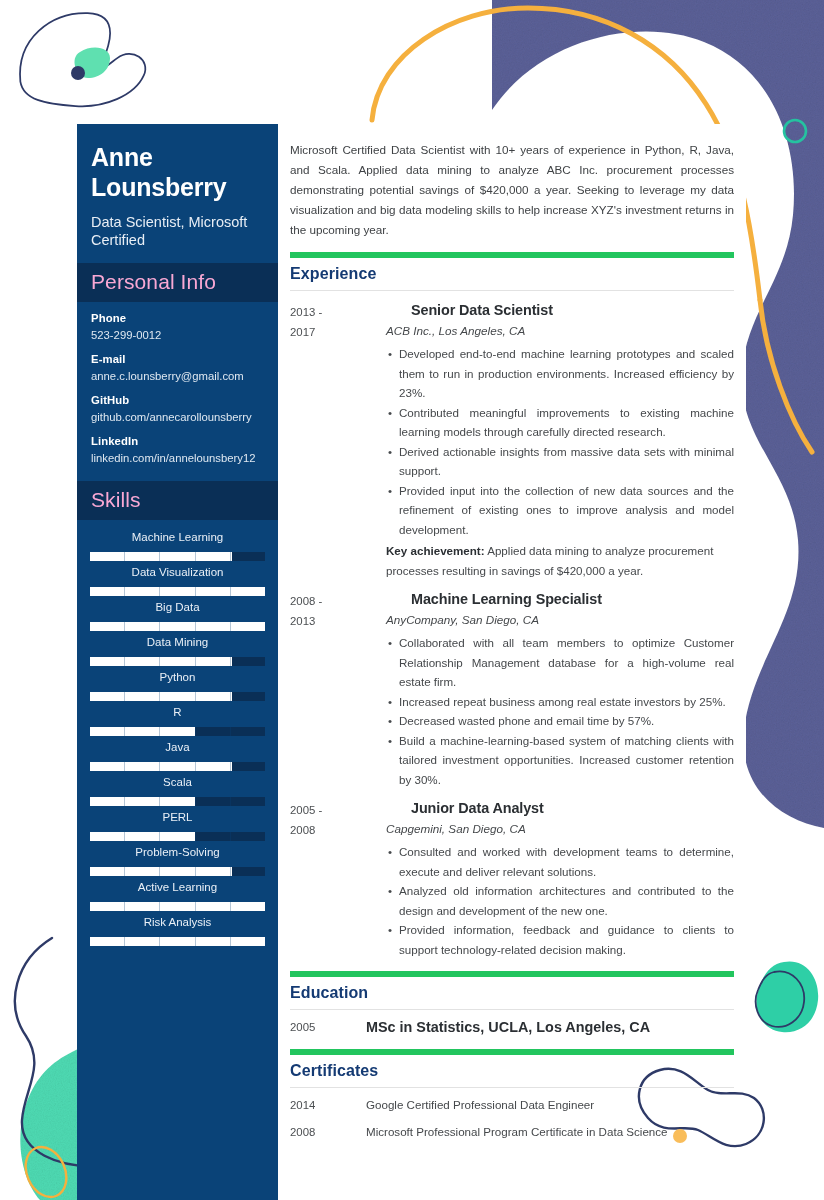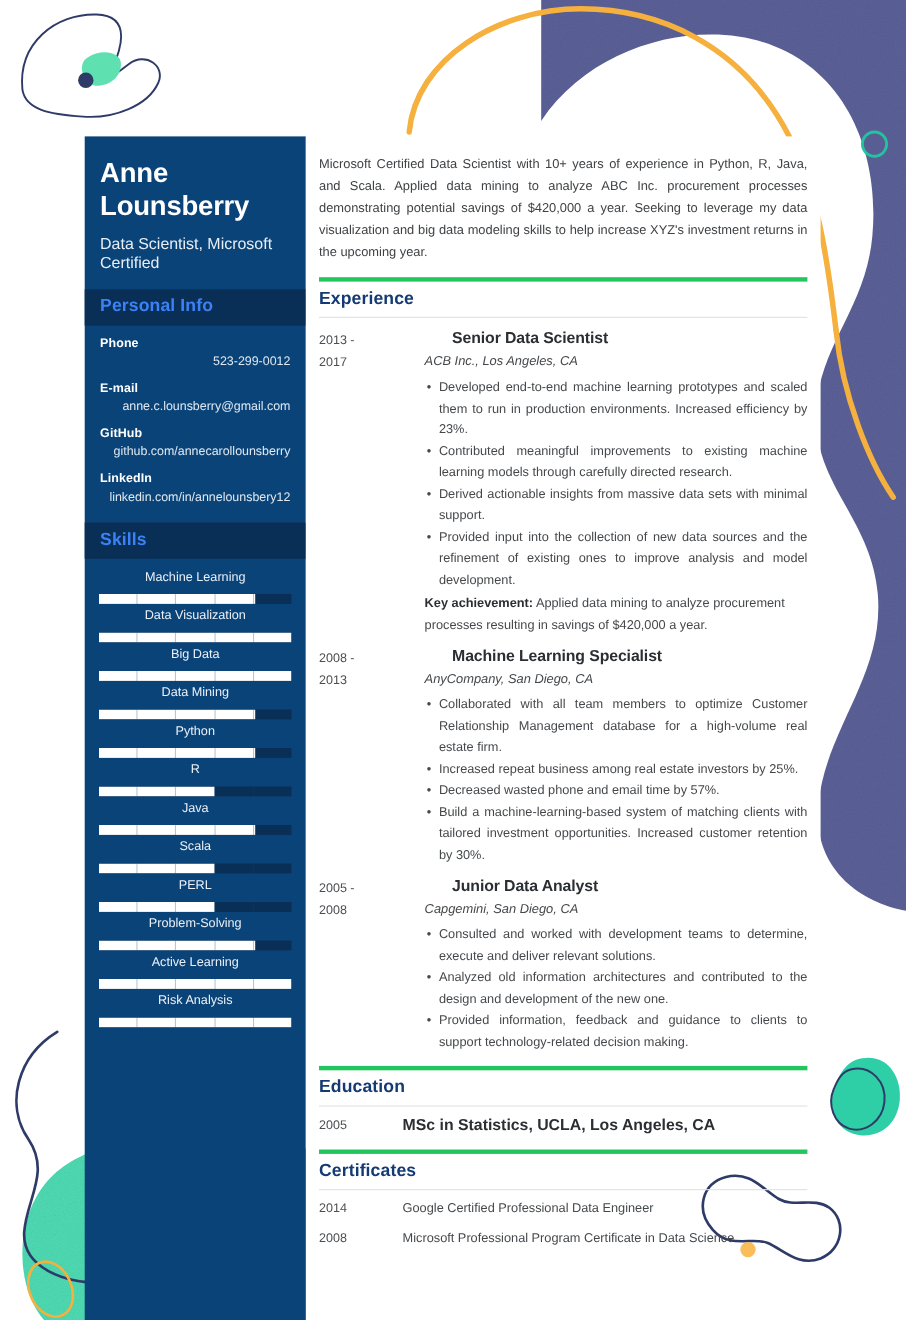--- a/index.html
+++ b/index.html
@@ -37,32 +37,32 @@
     letter-spacing: -0.2px; color: #ffffff;
   }
   .job-title {
     margin-top: 9px; padding: 0 14px 14px 14px;
     font-size: 14.5px; line-height: 18px; color: #e8eef5; font-weight: normal;
   }
 
   .side-section-head {
     background: #0a2f56;
     padding: 7px 14px 8px 14px;
-    font-size: 16px; font-weight: bold; color: #3b82f6;
+    font-size: 21px; font-weight: normal; color: #f9a8d4;
     letter-spacing: 0.1px;
   }
 
   .contact-list { padding: 9px 14px 6px 14px; }
   .contact-item { margin-bottom: 9px; }
   .contact-label {
     font-size: 11.3px; font-weight: bold; color: #ffffff;
     line-height: 15px; letter-spacing: 0.1px;
   }
   .contact-value {
-    font-size: 11.3px; color: #dfe8f1; line-height: 16px; margin-top: 1px; text-align: right;
+    font-size: 11.3px; color: #dfe8f1; line-height: 16px; margin-top: 1px;
   }
 
   .skills-list { padding: 10px 13px 0 13px; }
   .skill { margin-bottom: 4px; text-align: center; }
   .skill-name {
     font-size: 11.5px; color: #eaf0f7; line-height: 15px; margin-bottom: 7px;
   }
   .skill-track {
     position: relative;
     height: 9px; width: 175px;
@@ -93,21 +93,21 @@
   }
   .card-inner { padding: 16px 12px 0 12px; }
 
   .summary {
     font-size: 11.7px; line-height: 20px; color: #3f4245;
     text-align: justify;
   }
 
   .sec-head {
     margin-top: 12px;
-    border-top: 4px solid #22c55e;
+    border-top: 6px solid #22c55e;
     border-bottom: 1px solid #e2e2e2;
     padding: 7px 0 7px 0;
     font-size: 16px; font-weight: bold; color: #143a73;
     letter-spacing: 0.1px;
   }
 
   .entry { display: flex; padding: 9px 0 0 0; gap: 20px; }
   .entry-dates {
     width: 76px; flex: 0 0 76px;
     font-size: 11.4px; line-height: 20px; color: #4c4f52; padding-top: 2px;

